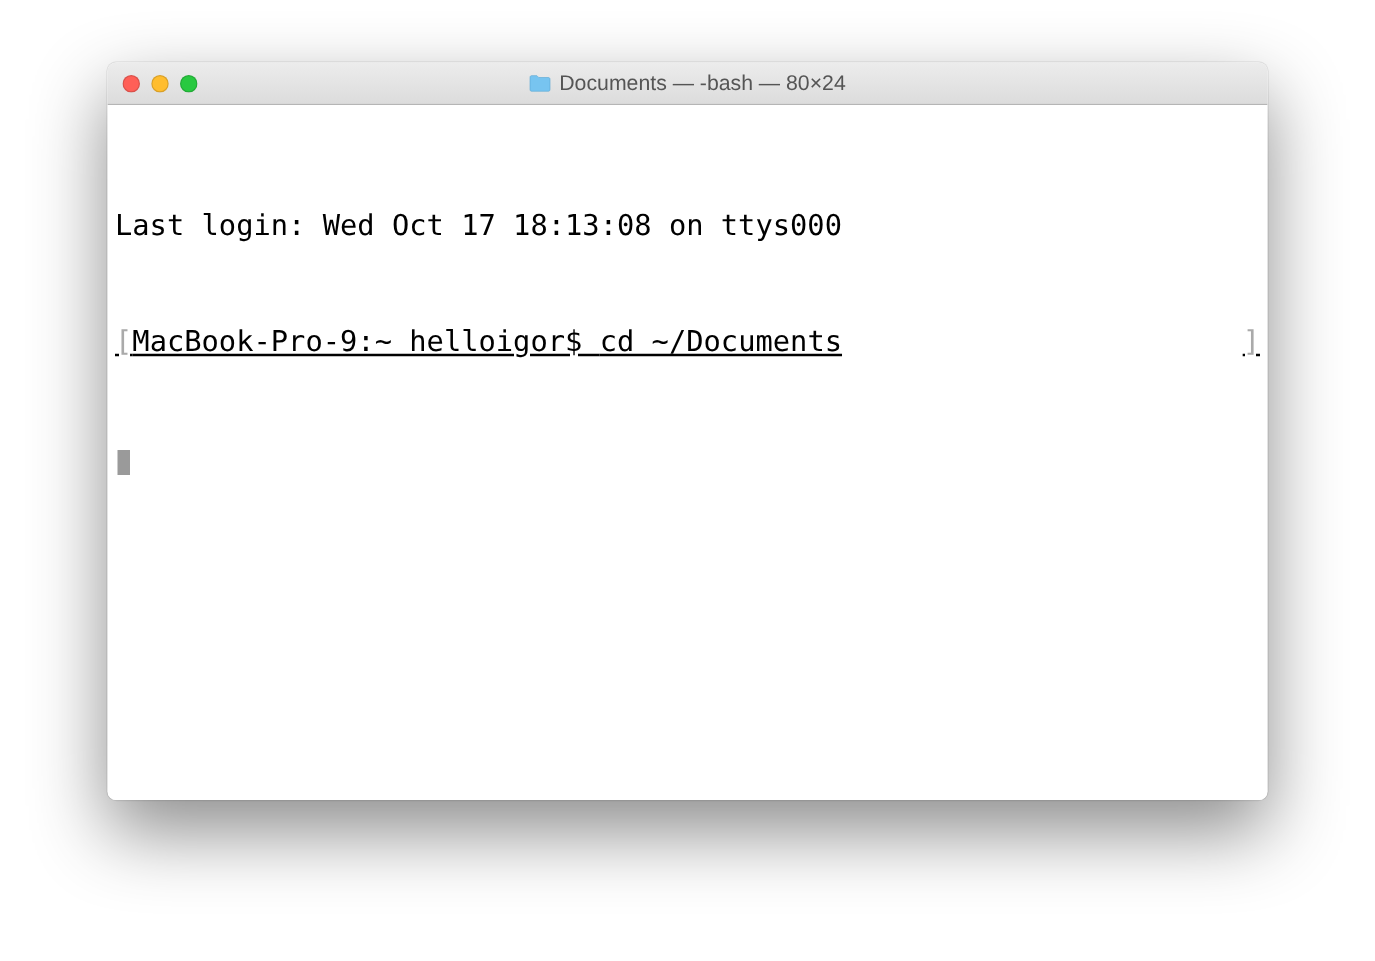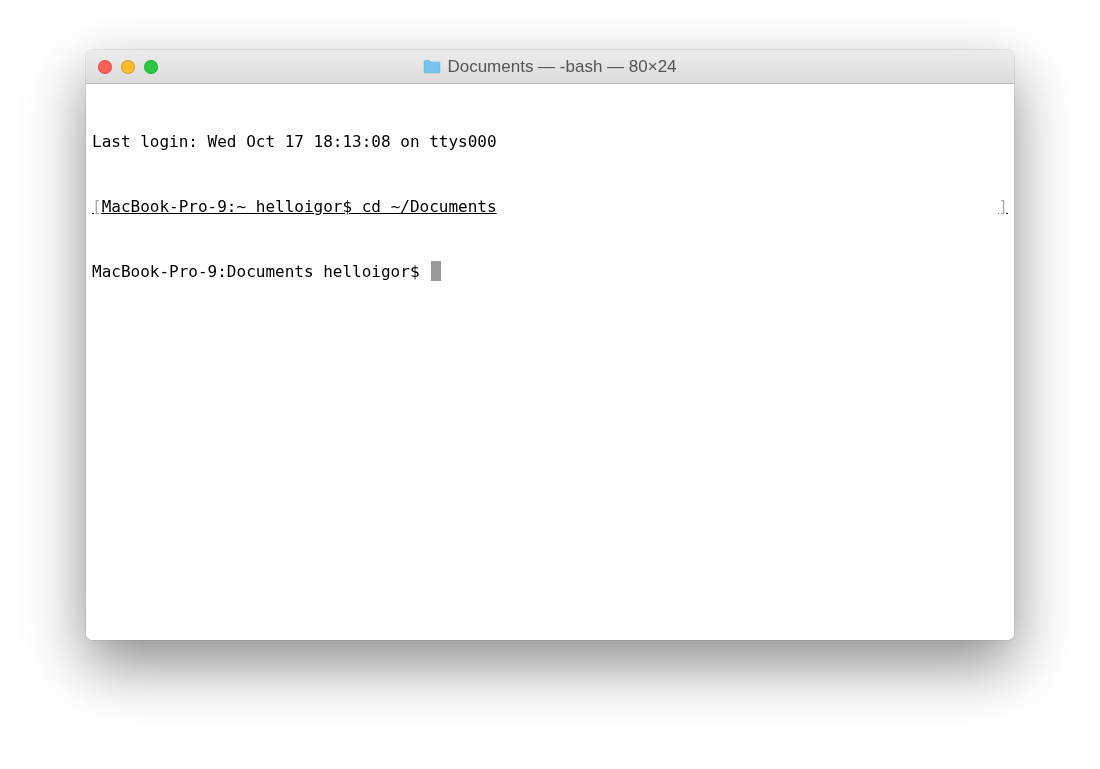--- a/index.html
+++ b/index.html
@@ -62,23 +62,23 @@
       font-size: 17px;
       font-weight: 400;
     }
     .folder-icon {
       width: 18px;
       height: 15px;
     }
     .terminal-body {
       flex: 1;
       background: #ffffff;
-      padding: 4px 6px;
+      padding: 20px 6px;
       font-family: "Menlo", "Monaco", "Andale Mono", monospace;
-      font-size: 16px;
+      font-size: 23px;
       line-height: 1.35;
       color: #000;
       white-space: pre;
       overflow: hidden;
     }
     .line {
       display: block;
     }
     .line-wrapped {
       display: flex;
@@ -112,15 +112,15 @@
     <div class="title-area">
       <svg class="folder-icon" viewBox="0 0 18 15">
         <path d="M1 3 C1 2 1.5 1.5 2.5 1.5 L6.5 1.5 L8 3 L15.5 3 C16.5 3 17 3.5 17 4.5 L17 12.5 C17 13.5 16.5 14 15.5 14 L2.5 14 C1.5 14 1 13.5 1 12.5 Z" fill="#77c4f0" stroke="#5ba8d4" stroke-width="0.5"></path>
       </svg>
       <span>Documents — -bash — 80×24</span>
     </div>
   </div>
   <div class="terminal-body">
     <span class="line"><span>Last login: Wed Oct 17 18:13:08 on ttys000</span></span>
     <span class="line-wrapped"><span><span class="bracket">[</span><span>MacBook-Pro-9:~ helloigor$ </span><span>cd ~/Documents</span></span><span class="bracket">]</span></span>
-    <span class="line"><span>MacBook-Pro-9:Documents helloigor$ </span><span class="cursor"></span></span>
+    <span class="line"><span class="cursor"></span></span>
   </div>
 </div>
 
 </body></html>

